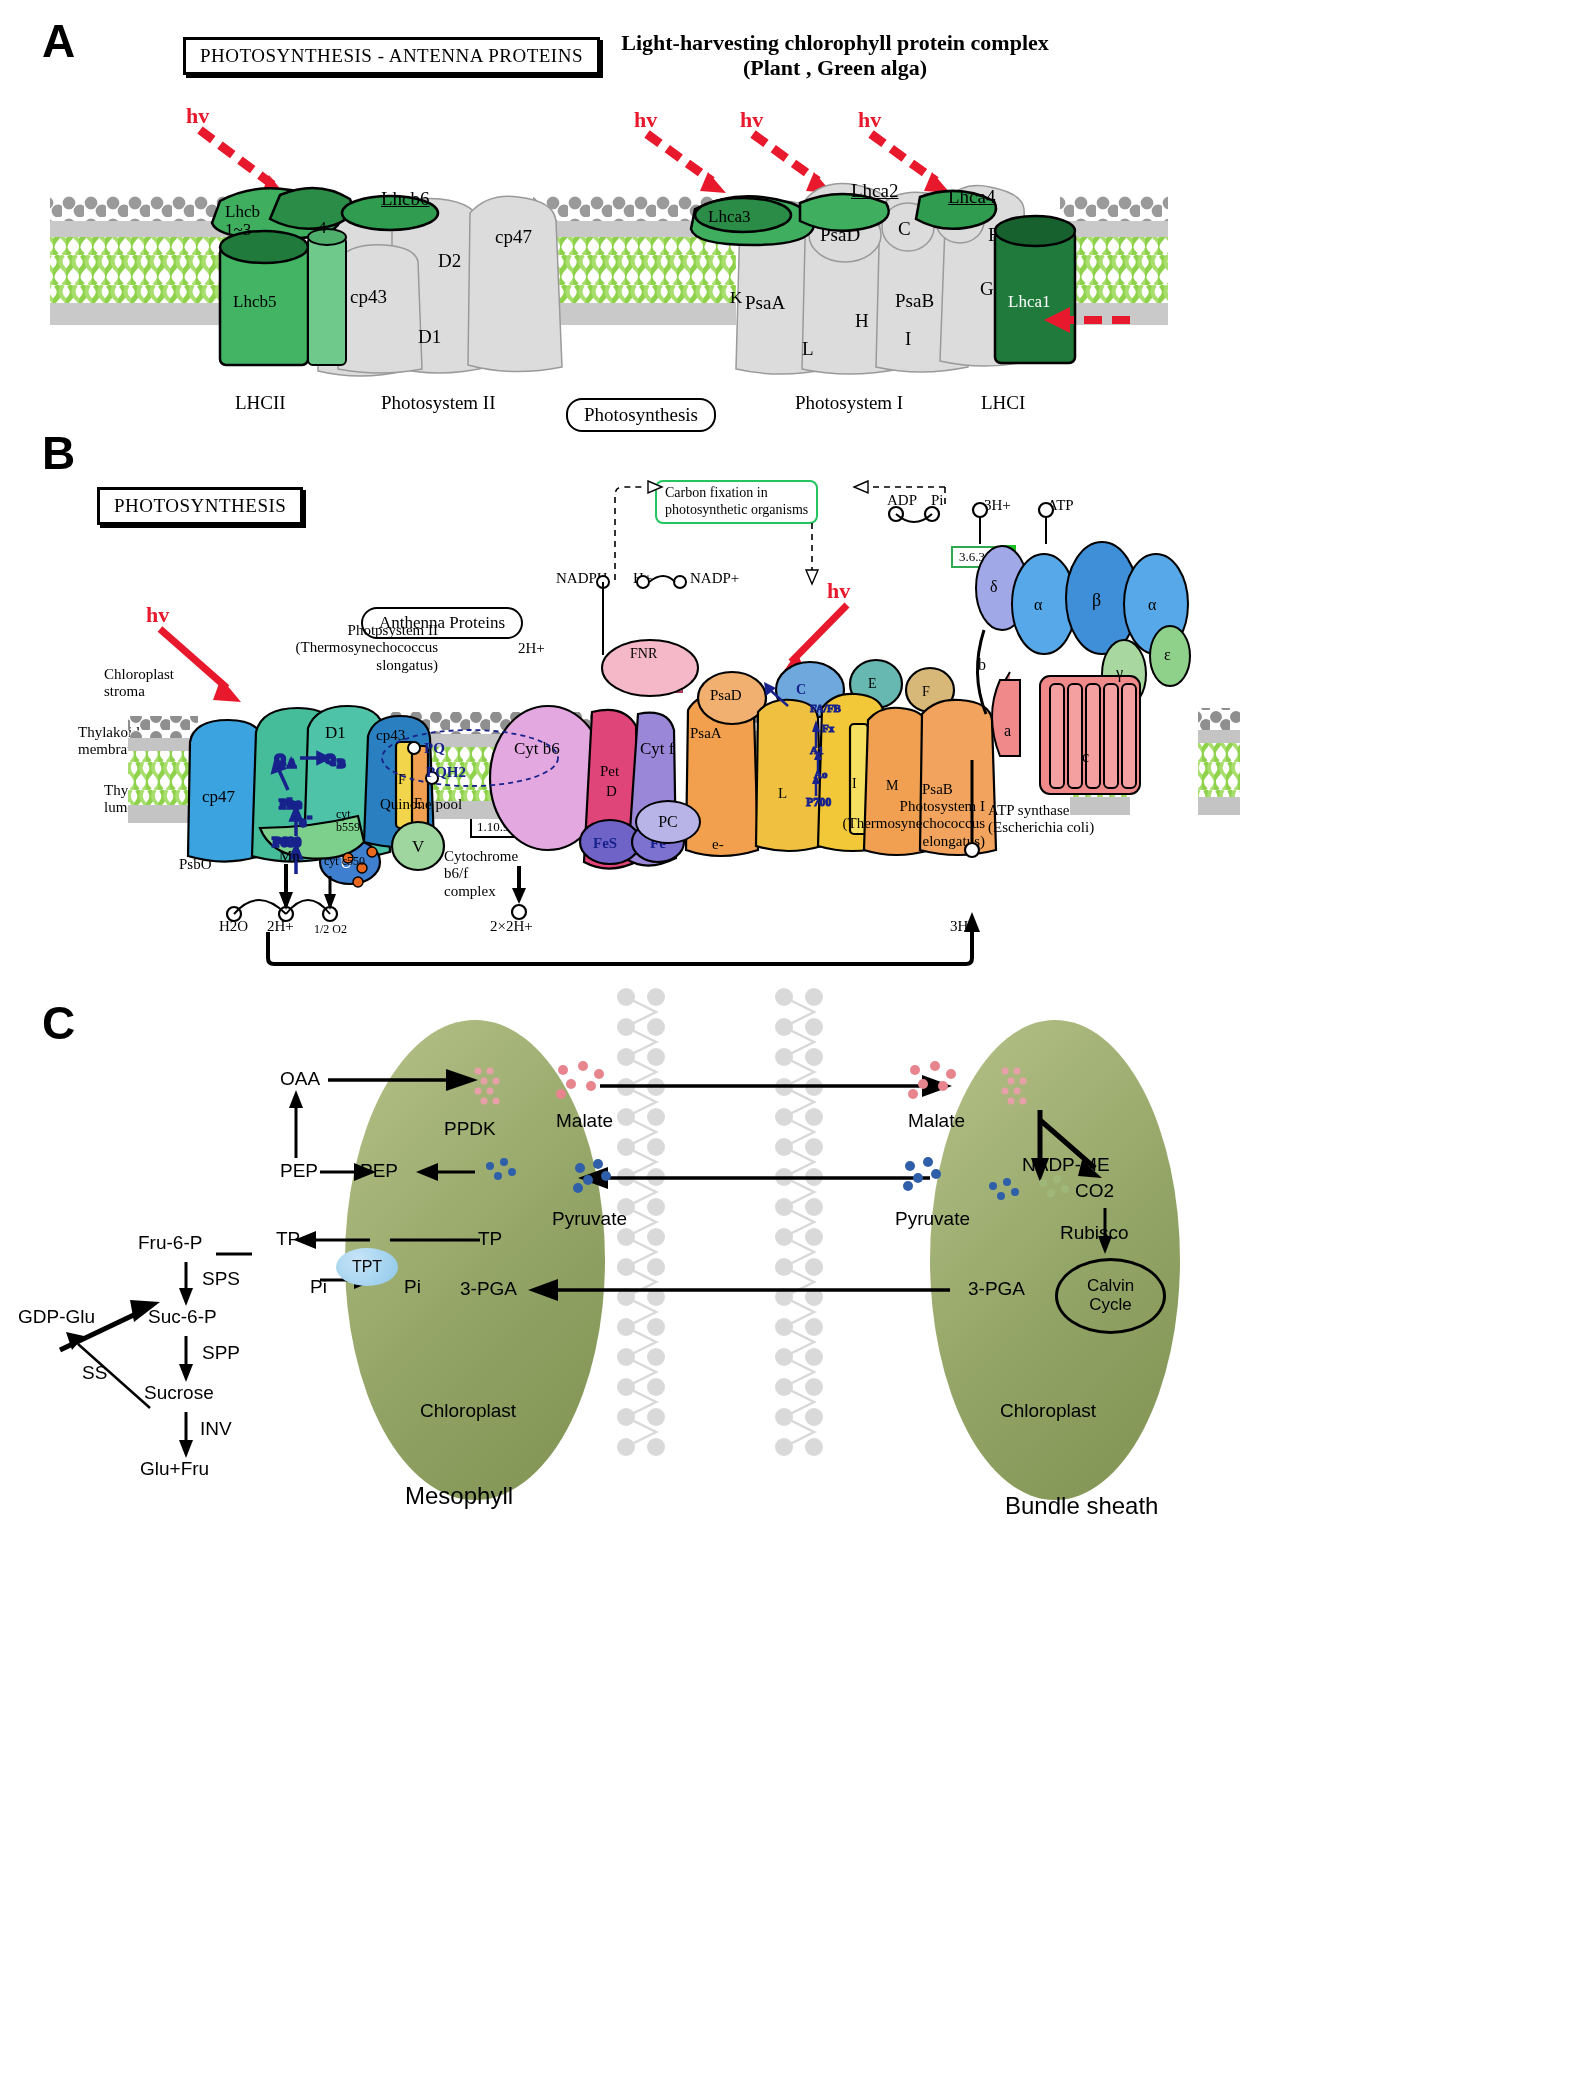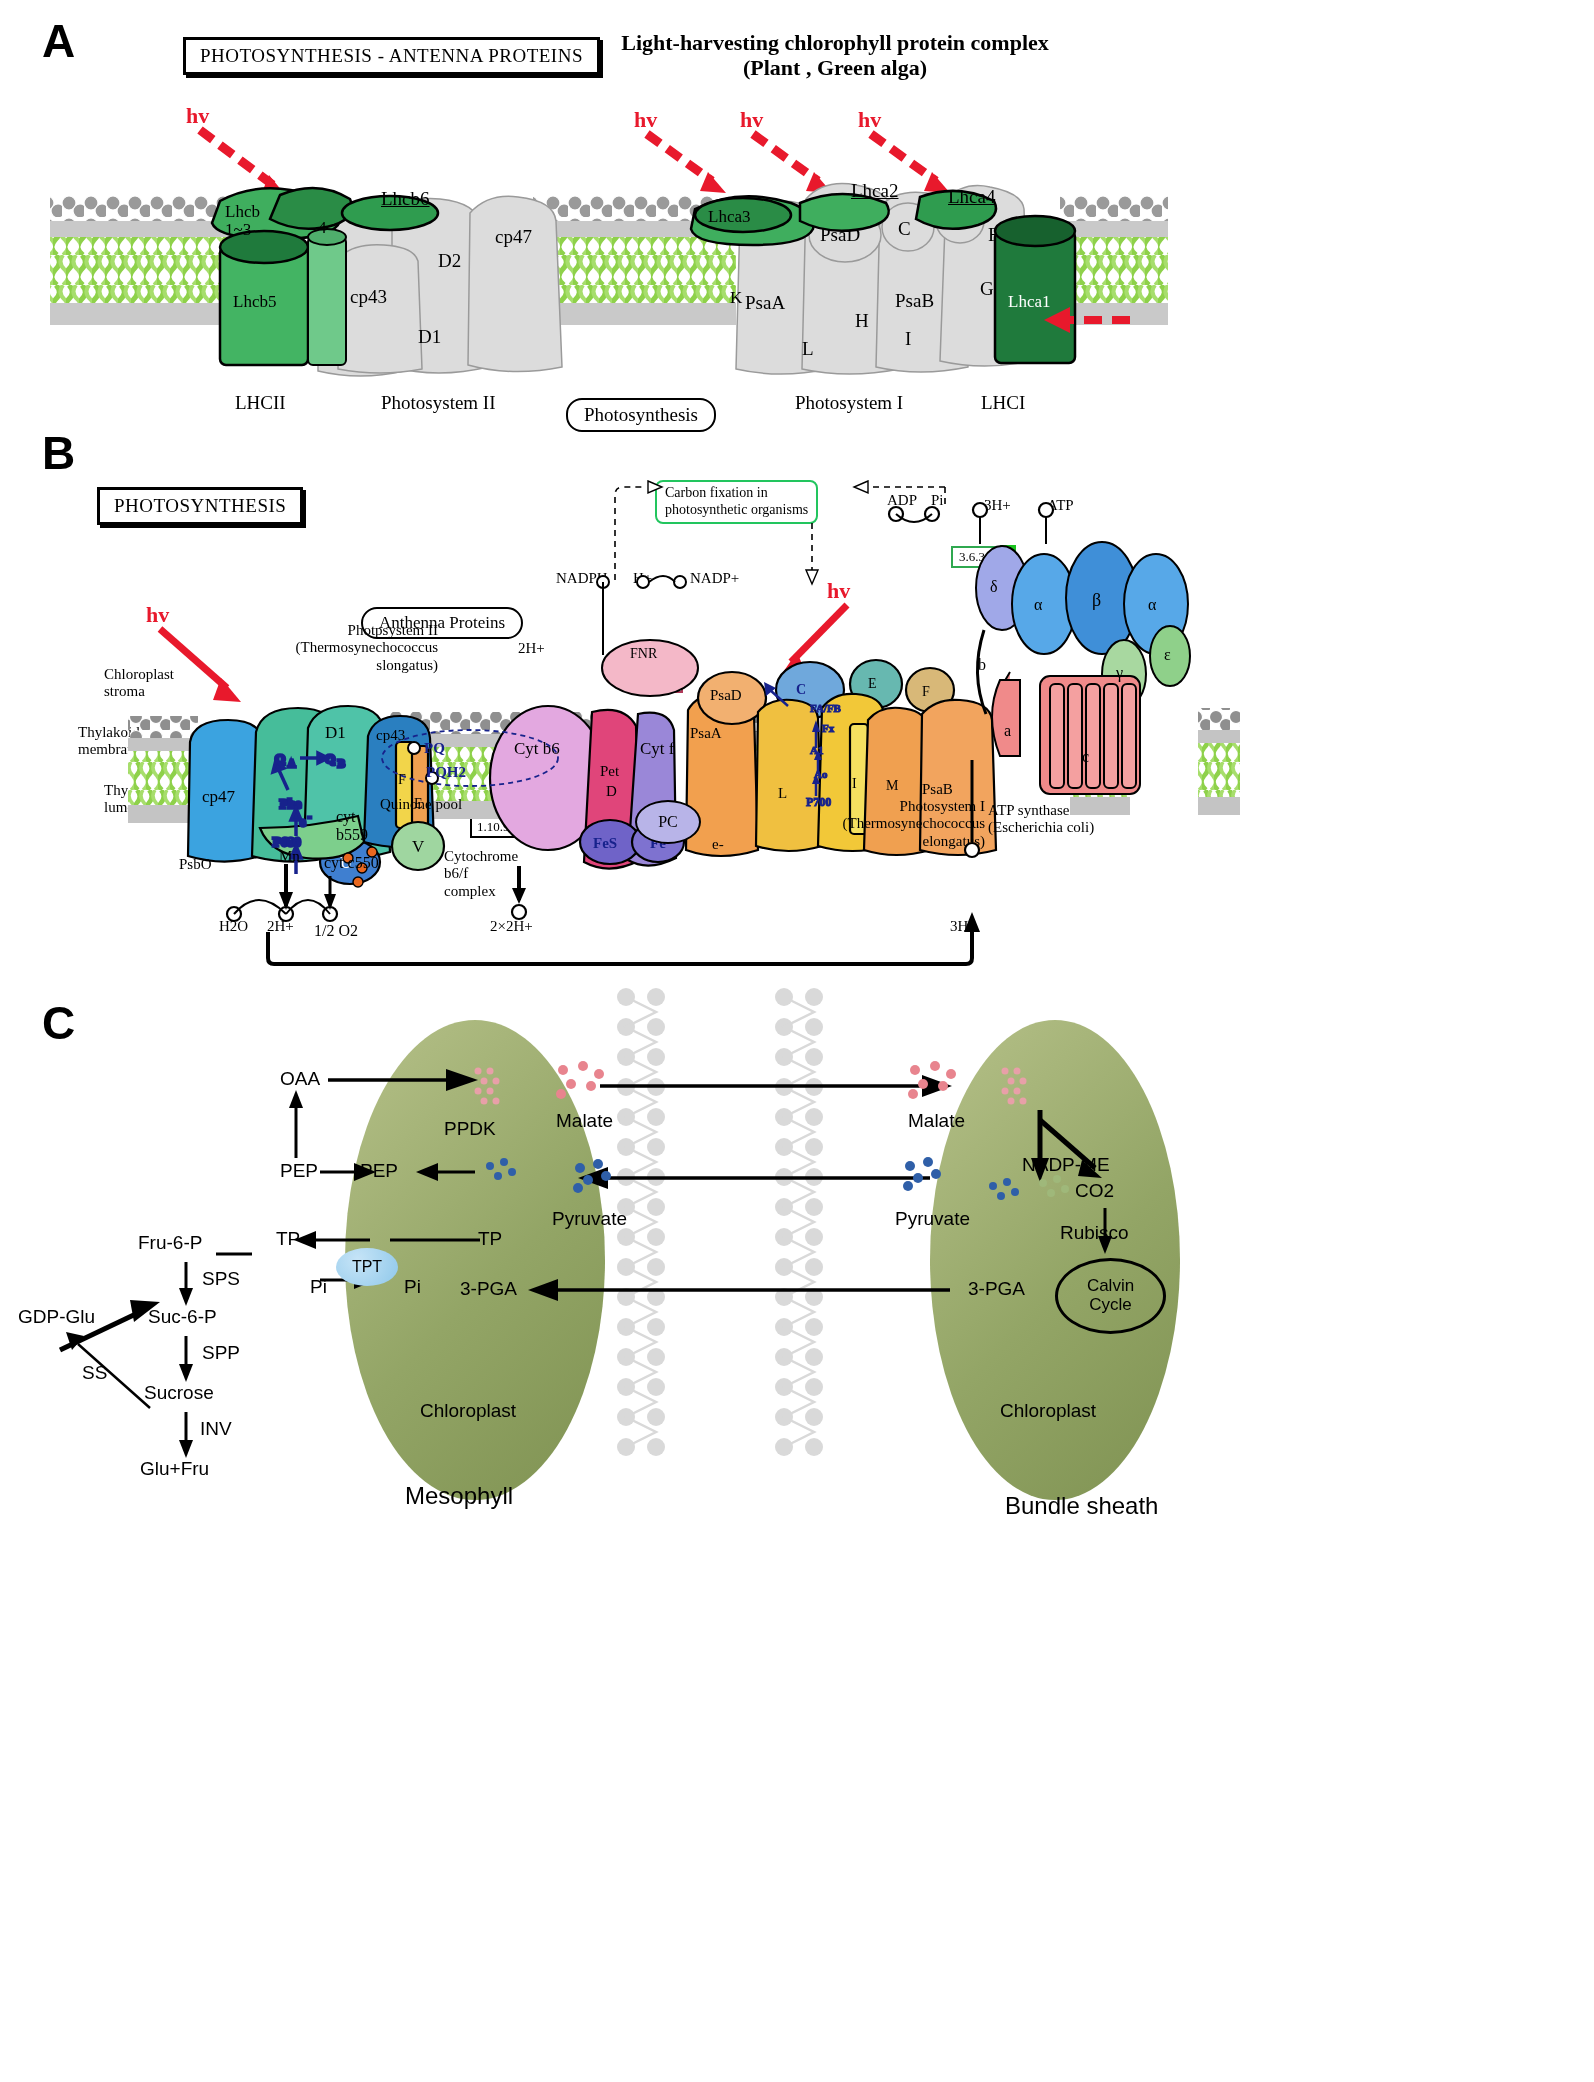--- a/index.html
+++ b/index.html
@@ -5,21 +5,21 @@
   html,body{margin:0;padding:0;background:#fff;}
   body{width:1594px;height:2082px;position:relative;font-family:"Liberation Serif",serif;color:#000;overflow:hidden;}
   .abs{position:absolute;}
   .panel-letter{font-family:"Liberation Sans",sans-serif;font-weight:bold;font-size:46px;line-height:1;}
   .boxed-title{border:3px solid #000;padding:5px 14px;font-family:"Liberation Serif",serif;font-size:19px;letter-spacing:.5px;white-space:nowrap;background:#fff;box-shadow:3px 3px 0 #000;}
   .rrect{border:2px solid #000;border-radius:16px;padding:4px 16px;font-size:19px;background:#fff;white-space:nowrap;}
   .bold-head{font-family:"Liberation Serif",serif;font-weight:bold;font-size:22px;text-align:center;line-height:1.15;}
   .hv{color:#e8192c;font-weight:bold;font-size:22px;font-family:"Liberation Serif",serif;}
   .lbl{font-size:19px;white-space:nowrap;}
   .lbl-sm{font-size:15px;white-space:nowrap;}
-  .lbl-xs{font-size:16px;white-space:nowrap;}
+  .lbl-xs{font-size:12px;white-space:nowrap;}
   .lbl-c{font-family:"Liberation Sans",sans-serif;font-size:19px;white-space:nowrap;}
   .blue{color:#17228c;font-weight:bold;}
   .ctr{text-align:right;}
   svg{overflow:visible;}
   .ul{text-decoration:underline;}
 </style>
 </head>
 <body>
 
 <div class="abs panel-letter" style="left:42px;top:18px;">A</div>

